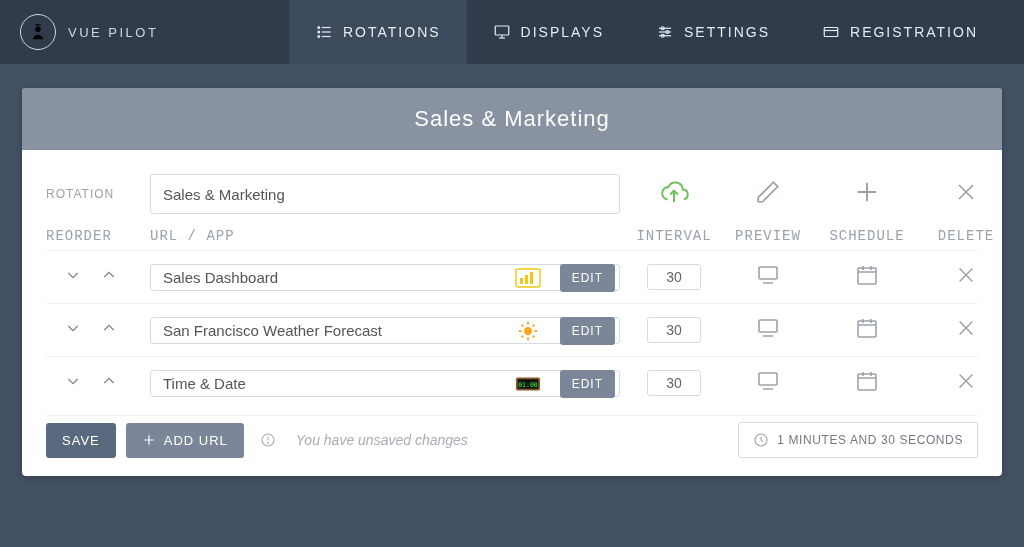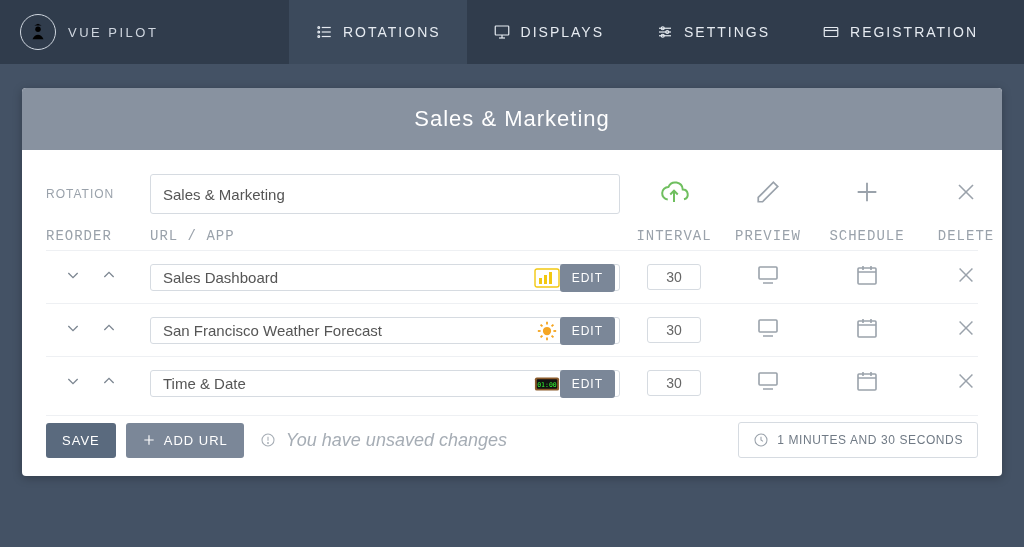--- a/index.html
+++ b/index.html
@@ -101,21 +101,21 @@
     align-items: center;
     border-top: 1px solid #eef0f3;
     padding: 12px 0;
   }
   .reorder {
     display: flex; gap: 14px; justify-content: center;
   }
   .reorder svg { stroke: #7c8691; fill: none; stroke-width: 2; }
   .url-box {
     height: 27px; border: 1px solid #d6dbe1; border-radius: 3px;
-    display: flex; align-items: center; padding: 1px 4px 0 12px; gap: 0;
+    display: flex; align-items: center; padding: 1px 4px 0 12px; gap: 19px;
   }
   .url-name { flex: 1; color: #555; font-size: 15px; }
   .app-icon { width: 26px; height: 22px; display: inline-flex; align-items: center; justify-content: center; }
   .edit-btn {
     background: #7b8798; color: #fff; border: none; border-radius: 3px;
     font-size: 12px; letter-spacing: 1px; padding: 7px 12px; cursor: pointer;
   }
   .interval-input {
     width: 54px; height: 26px; text-align: center; margin: 0 auto;
     border: 1px solid #d6dbe1; border-radius: 3px; font-size: 14px; color: #666;
@@ -130,22 +130,22 @@
     border-top: 1px solid #eef0f3; padding-top: 6px; margin-top: 6px;
   }
   .btn {
     background: #7b8798; color: #fff; border: none; border-radius: 3px;
     font-size: 13px; letter-spacing: 1px; padding: 10px 16px; cursor: pointer;
     display: inline-flex; align-items: center; gap: 8px;
   }
   .btn.primary { background: #5a6a7e; }
   .btn svg { stroke: #fff; fill: none; stroke-width: 2; }
   .unsaved {
-    color: #a6adb5; font-style: italic; font-size: 18px;
-    display: inline-flex; align-items: center; gap: 10px; margin-left: 6px;
+    color: #a6adb5; font-style: italic; font-size: 14px;
+    display: inline-flex; align-items: center; gap: 20px; margin-left: 6px;
   }
   .unsaved svg { stroke: #a6adb5; fill: none; stroke-width: 1.6; }
   .duration-chip {
     margin-left: auto;
     border: 1px solid #d6dbe1; border-radius: 3px; padding: 9px 14px;
     color: #707a85; font-size: 12px; letter-spacing: .6px;
     display: inline-flex; align-items: center; gap: 8px;
   }
   .duration-chip svg { stroke: #9aa2ab; fill: none; stroke-width: 1.6; }
 </style>

